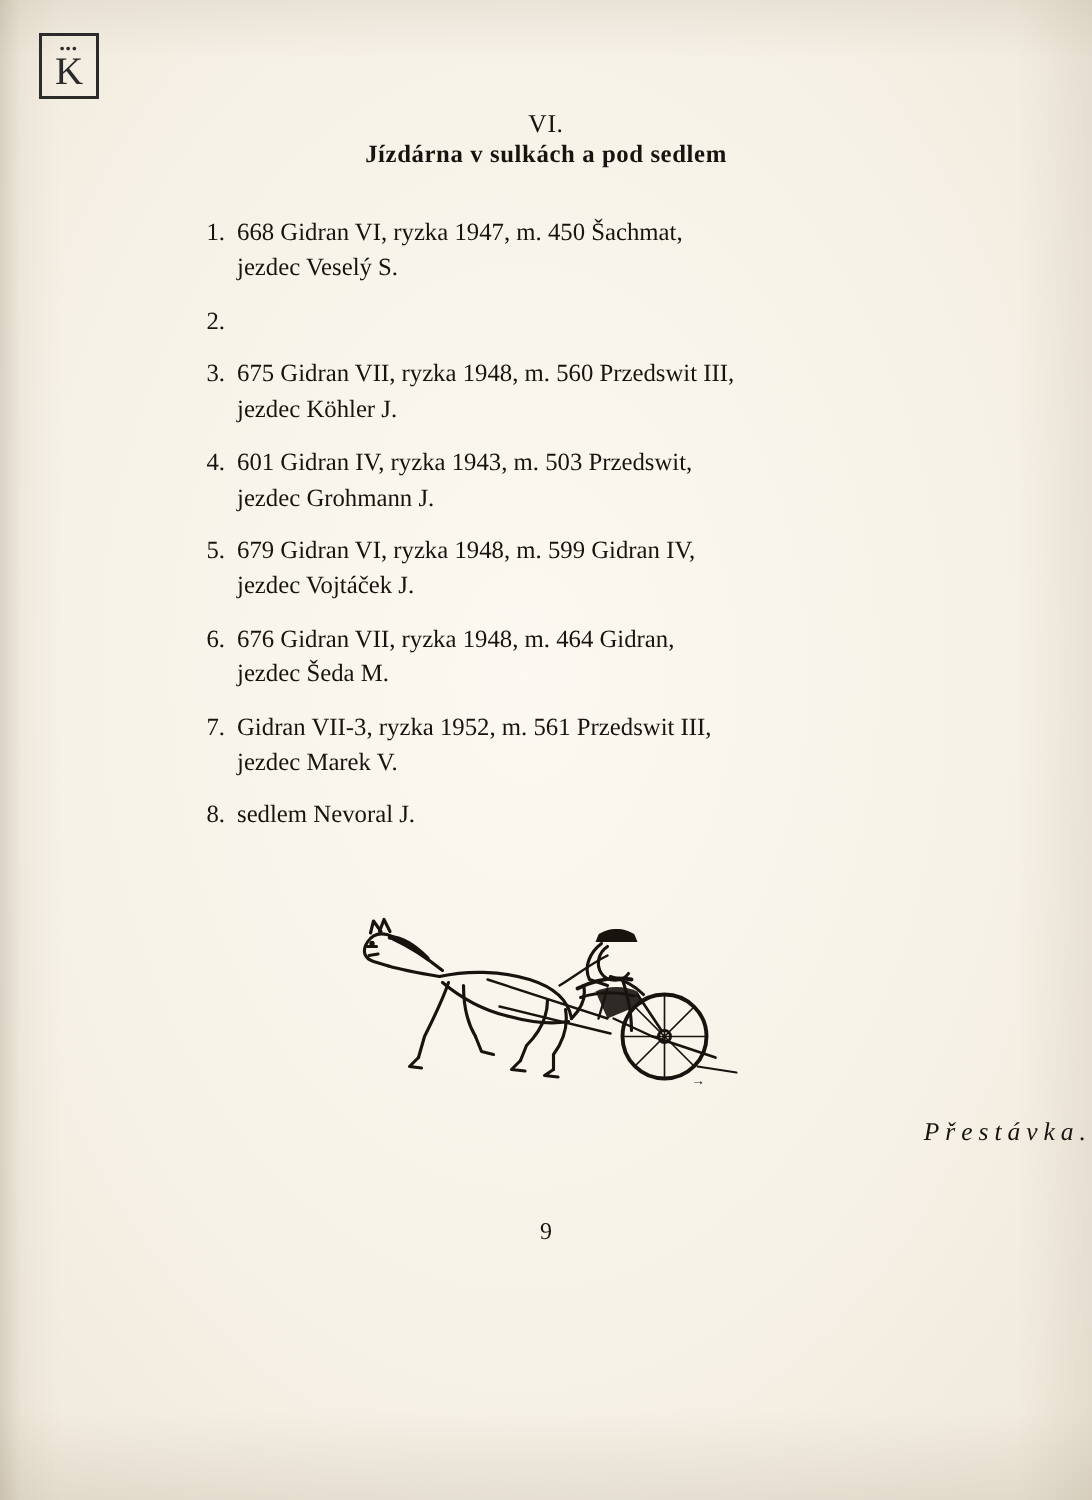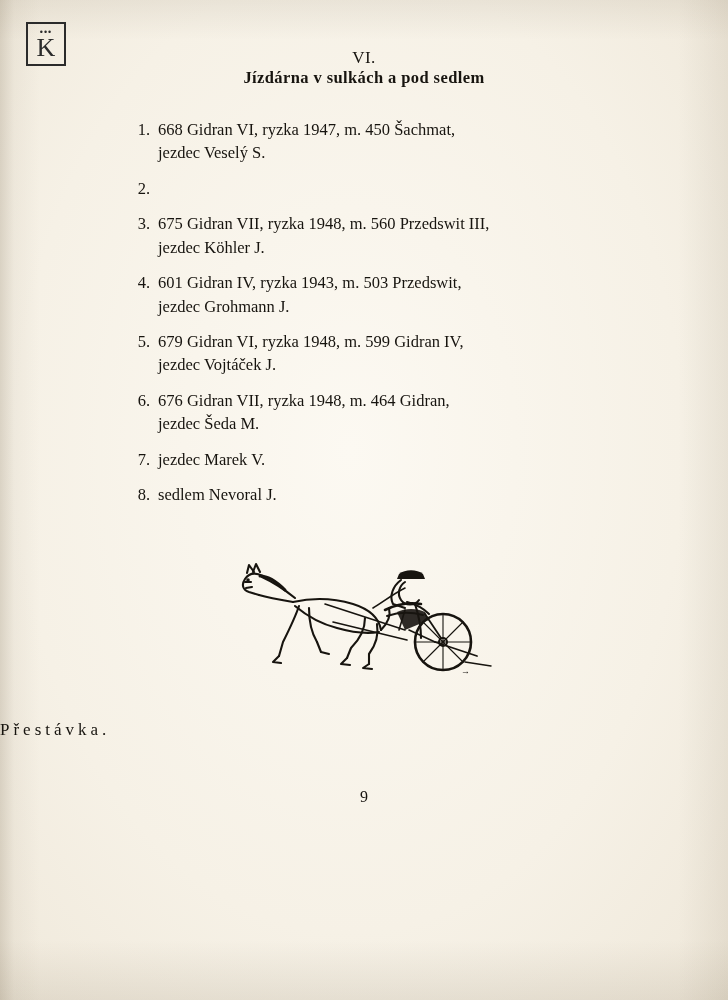--- a/index.html
+++ b/index.html
@@ -64,21 +64,21 @@
     left: 0;
     top: 0;
     width: 728px;
     color: #17140f;
   }
 
   .section-number {
     text-align: center;
     font-size: 17px;
     letter-spacing: 0.5px;
-    margin-top: 48px;
+    margin-top: 73px;
     font-family: "Liberation Serif", serif;
   }
 
   .section-title {
     text-align: center;
     font-size: 16.5px;
     font-weight: bold;
     letter-spacing: 0.4px;
     font-family: "Liberation Serif", serif;
   }
@@ -113,25 +113,25 @@
   .illustration {
     margin-top: 40px;
     text-align: center;
     height: 150px;
   }
   .illustration svg {
     display: inline-block;
   }
 
   .intermission {
-    text-align: left;
+    text-align: right;
     font-size: 17px;
     letter-spacing: 4px;
-    margin-top: 24px;
-    font-family: "Liberation Serif", serif;
+    font-family: "Liberation Serif", serif;
+    font-style: italic;
   }
 
   .page-number {
     text-align: center;
     font-size: 16px;
     margin-top: 48px;
     font-family: "Liberation Serif", serif;
   }
 </style>
 </head>
@@ -195,20 +195,21 @@
         <span class="entry-num">6.</span>
         <span class="entry-body">
           <span class="entry-line1">676 Gidran VII, ryzka 1948, m. 464 Gidran,</span>
           <span class="entry-line2">jezdec Šeda M.</span>
         </span>
       </li>
 
       <li class="entry">
         <span class="entry-num">7.</span>
         <span class="entry-body">
+          <span class="entry-line1">Gidran VII-3, ryzka 1952, m. 561 Przedswit III,</span>
           <span class="entry-line2">jezdec Marek V.</span>
         </span>
       </li>
 
       <li class="entry">
         <span class="entry-num">8.</span>
         <span class="entry-body">
           <span class="entry-line2">sedlem Nevoral J.</span>
         </span>
       </li>

